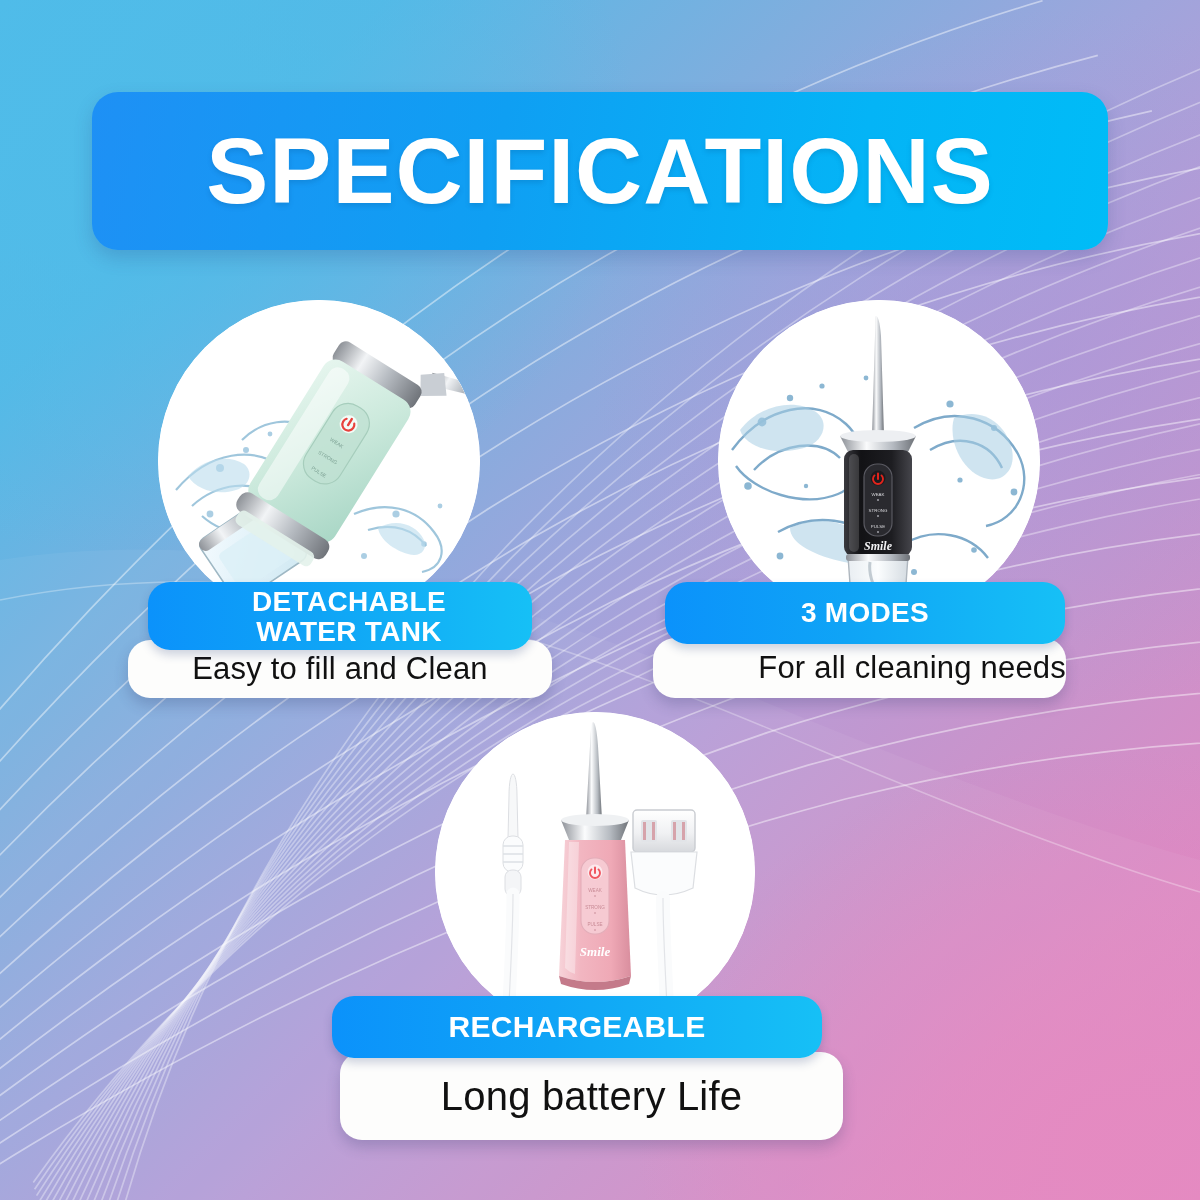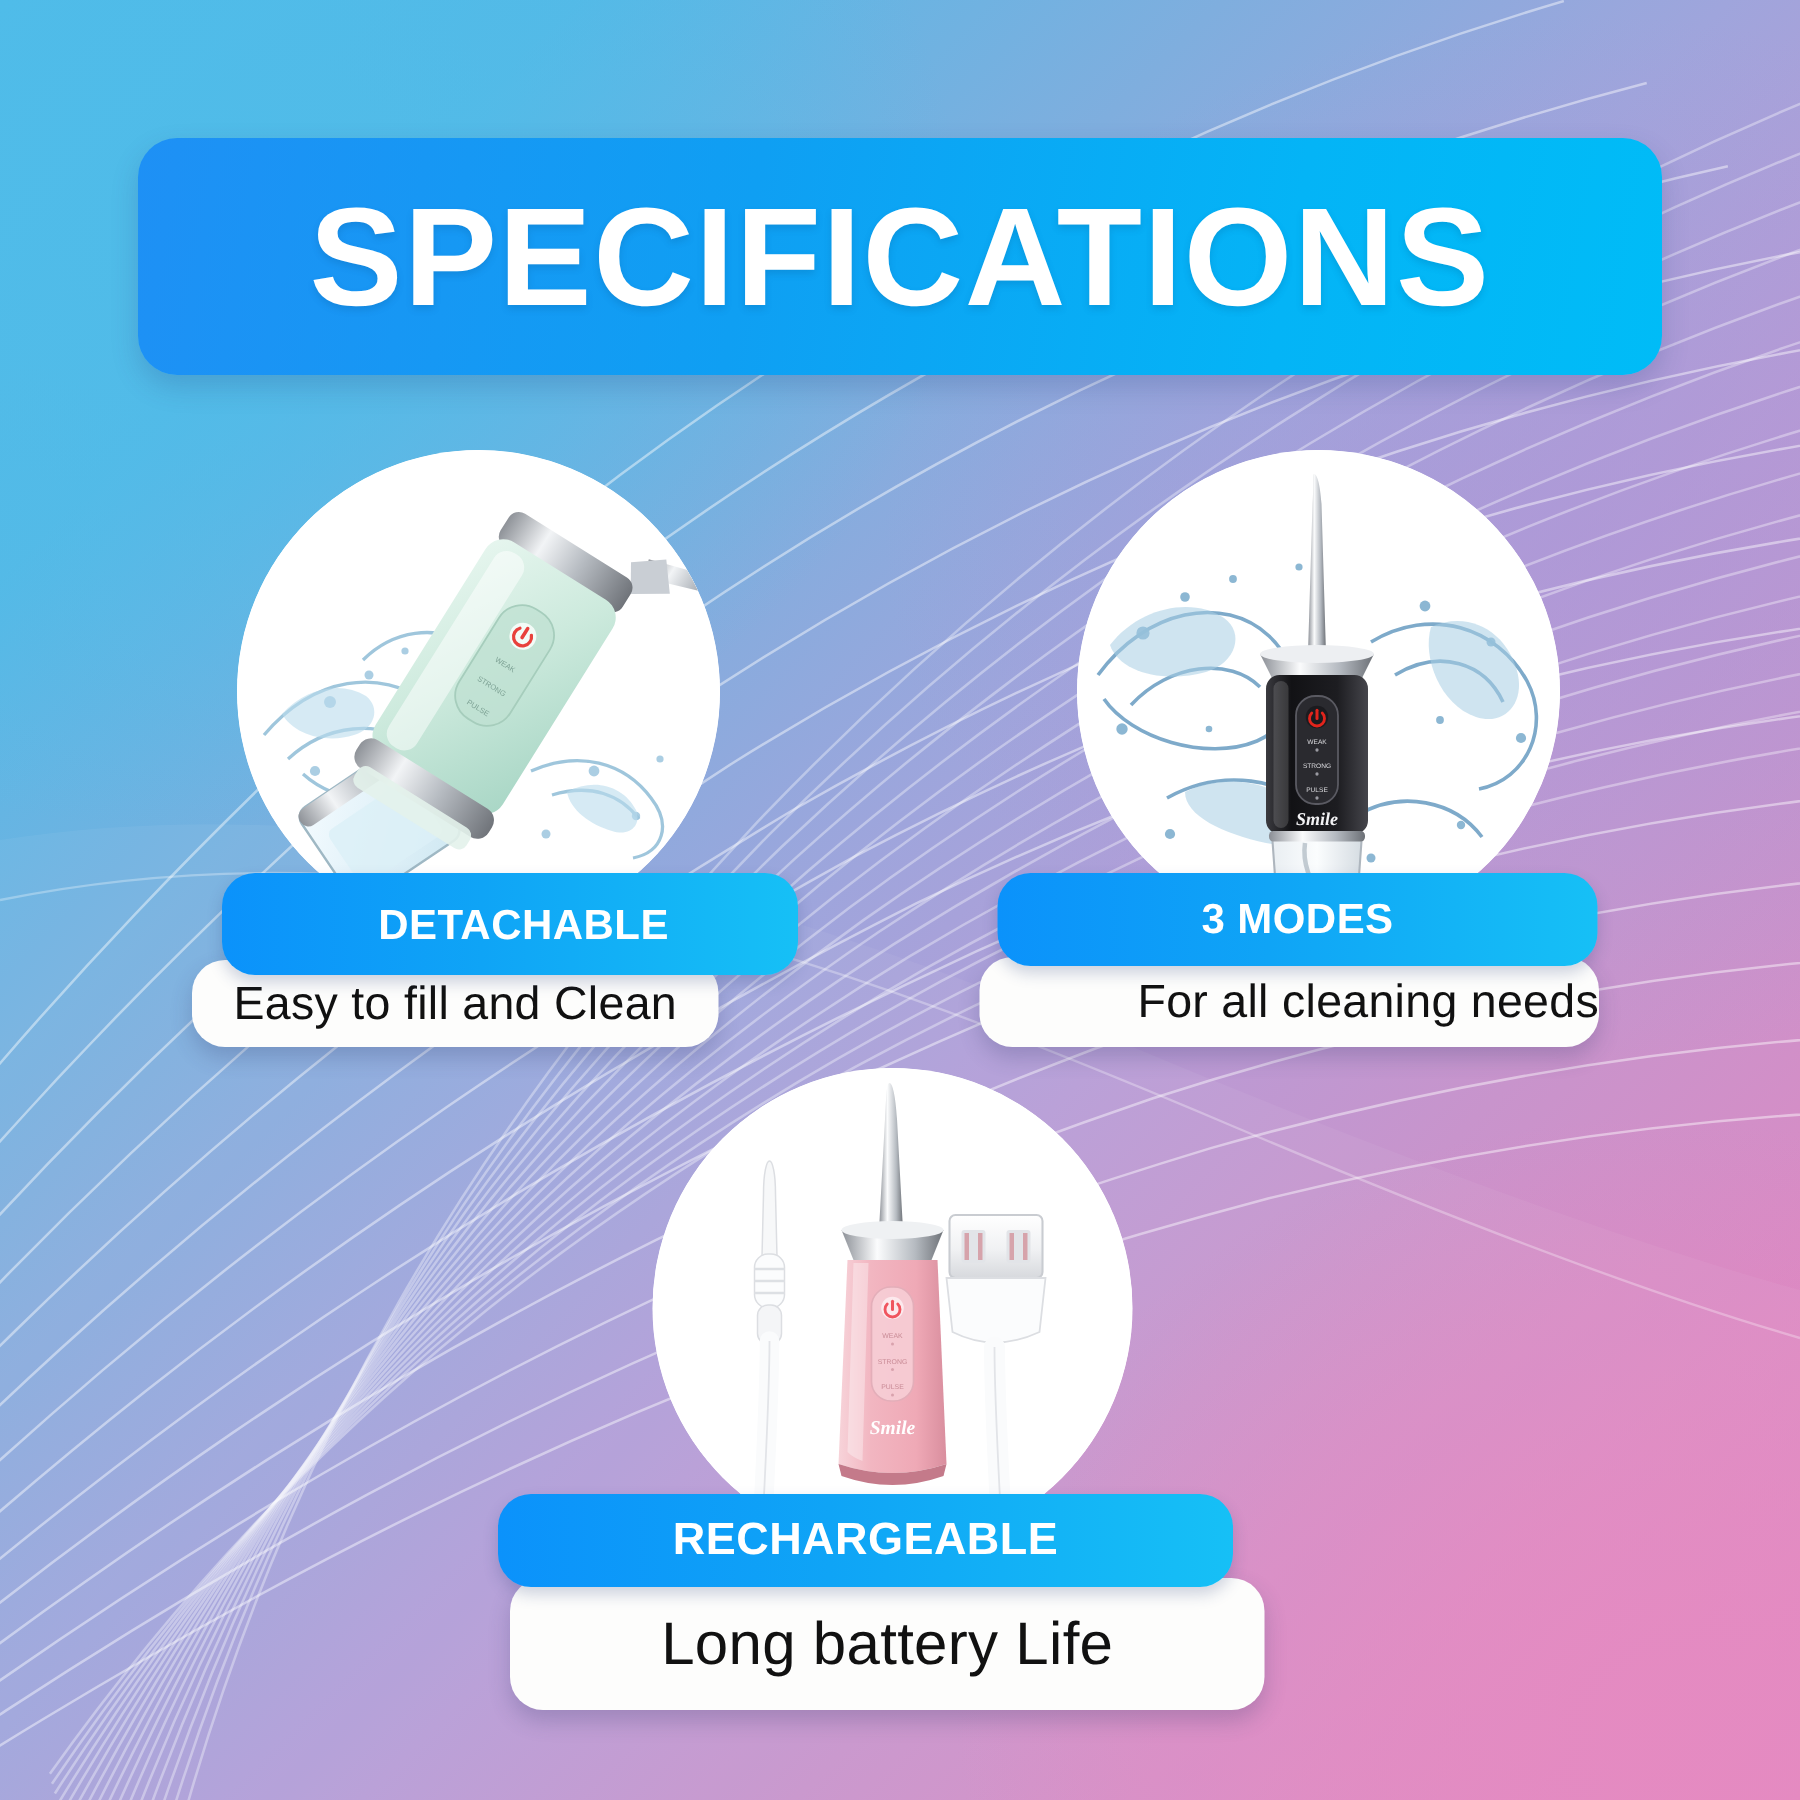--- a/index.html
+++ b/index.html
@@ -70,21 +70,21 @@
     position:absolute;border-radius:22px;background:#FDFDFC;
     box-shadow:0 7px 14px rgba(50,60,110,.24);
     display:flex;align-items:center;justify-content:center;
     color:#111;text-align:center;z-index:1;
   }
 
   
   .card1{left:0;top:0;}
   .card1 .pill-blue{left:148px;top:582px;width:384px;height:66px;
     font-size:28px;line-height:30px;padding-top:2px;letter-spacing:.3px;}
-  .card1 .pill-white{left:128px;top:640px;width:351px;height:58px;
+  .card1 .pill-white{left:128px;top:640px;width:424px;height:58px;
     font-size:31px;letter-spacing:.2px;}
 
   
   .card2 .pill-blue{left:665px;top:582px;width:400px;height:62px;
     font-size:28px;letter-spacing:.3px;}
   .card2 .pill-white{left:653px;top:638px;width:413px;height:60px;
     font-size:31px;letter-spacing:.2px;justify-content:flex-end;}
 
   
   .card3 .pill-blue{left:332px;top:996px;width:490px;height:62px;
@@ -410,20 +410,21 @@
         <text x="160" y="244" font-size="13" font-style="italic" font-weight="bold" fill="#FFFFFF" font-family="'Liberation Serif',serif" text-anchor="middle">Smile</text>
         <path d="M124,264 Q160,276 196,264 L194,272 Q160,284 126,272 Z" fill="#C47A8A"></path>
       </g>
     </svg>
   </div>
 
   <div class="card card1">
     <div class="pill-blue">
       <span>
         <span class="ttl-l1">DETACHABLE</span>
+        <span class="ttl-l2">WATER TANK</span>
       </span>
     </div>
     <div class="pill-white">
       <span>Easy to fill and Clean</span>
     </div>
   </div>
 
   <div class="card card2">
     <div class="pill-blue">
       <span>3 MODES</span>

